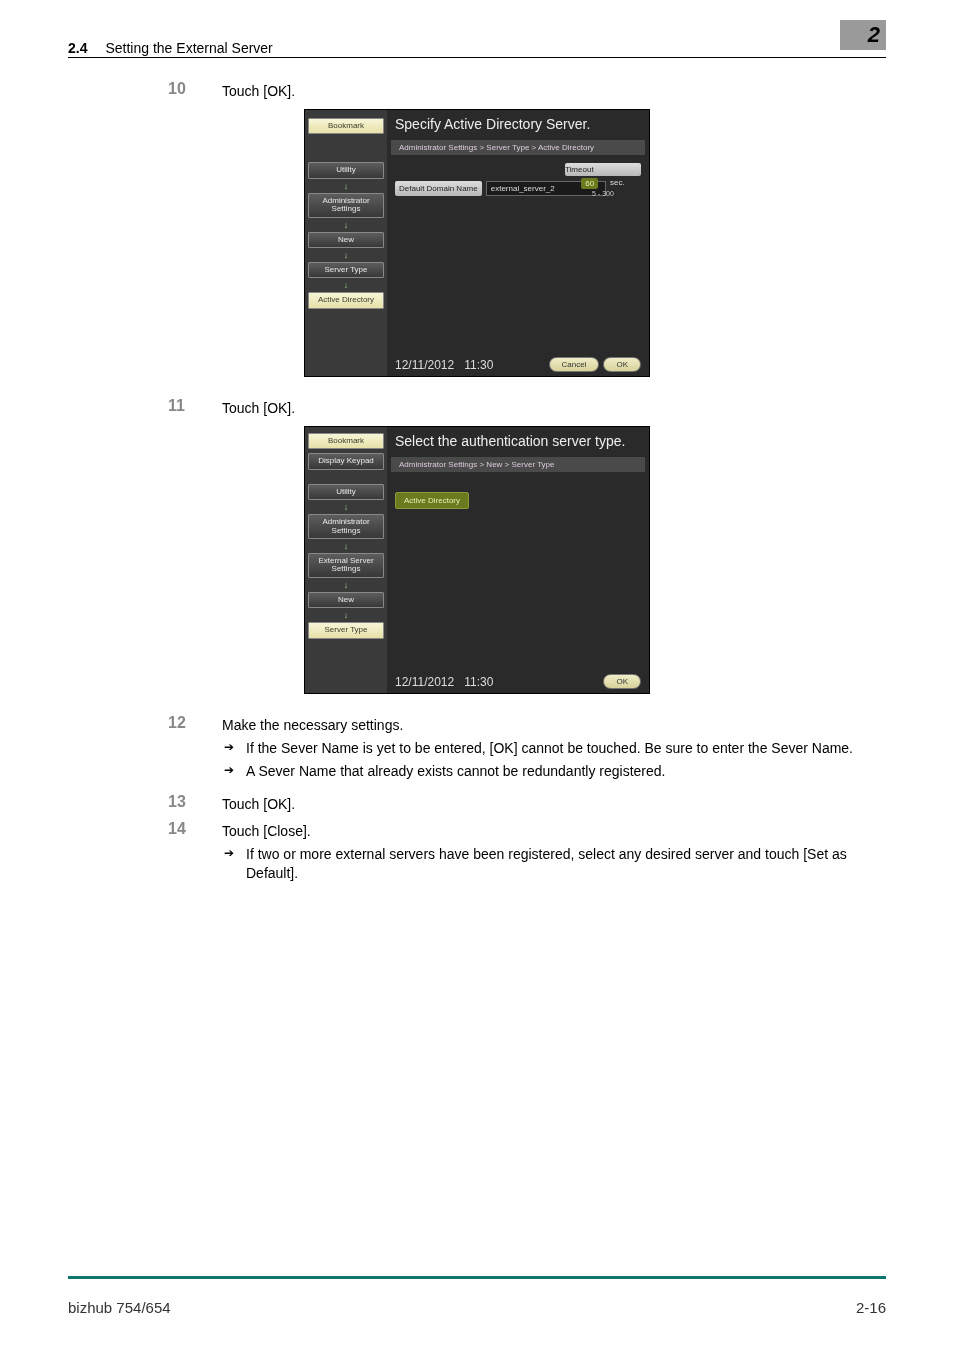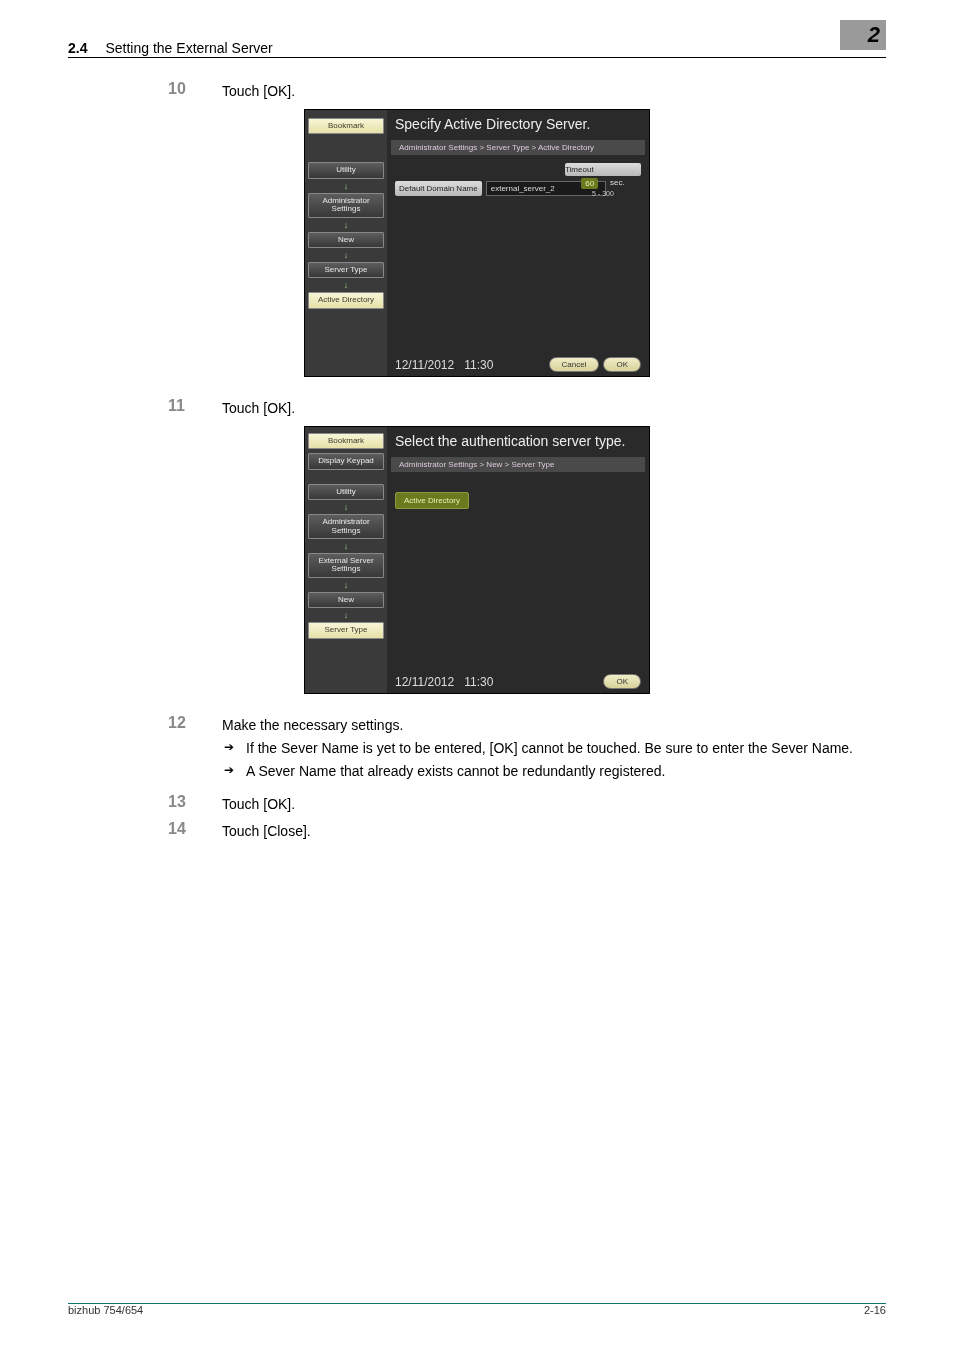--- a/index.html
+++ b/index.html
@@ -32,21 +32,21 @@
 .timeout-hdr{background:linear-gradient(#ddd,#b8b8b8);color:#222;font-size:8px;padding:2px 0;border-radius:2px;margin-bottom:2px}
 .timeout-val{display:flex;align-items:flex-start;justify-content:center;gap:12px}
 .timeout-sel{background:#6a7a1f;color:#e8f0b0;padding:1px 4px;font-size:8px;border-radius:2px}
 .timeout-unit{font-size:8px;color:#ddd}
 .timeout-range{font-size:7px;color:#ccc;text-align:center;margin-top:1px}
 .shot-footer{position:absolute;bottom:0;left:82px;right:0;padding:4px 8px;display:flex;align-items:center;justify-content:space-between}
 .shot-date{font-size:12px;color:#ddd}
 .shot-btns{display:flex;gap:4px}
 .sbtn{background:linear-gradient(#f0edc8,#d8d29a);color:#333;border:1px solid #777;border-radius:8px;font-size:8px;padding:2px 12px}
 .big-opt{background:#6a7a1f;color:#e8f0b0;border:1px solid #8a9a3f;padding:3px 8px;font-size:8px;border-radius:2px;display:inline-block;margin-top:10px}
-.footer{position:absolute;left:68px;right:68px;bottom:34px;border-top:1px solid #0f766e;padding-top:0;display:flex;justify-content:space-between;font-size:11px;color:#333}
+.footer{position:absolute;left:68px;right:68px;bottom:34px;border-top:3px solid #0f766e;padding-top:20px;display:flex;justify-content:space-between;font-size:15px;color:#333}
 </style>
 </head>
 <body>
 
 <div class="page">
   <div class="chapter-badge">
       <span>2</span>
     </div>
   <div class="header-row">
     <div class="sec-num">2.4</div>
@@ -152,20 +152,23 @@
 
   <div class="step">
     <div class="step-num">13</div>
     <div class="step-body">Touch [OK].</div>
   </div>
 
   <div class="step">
     <div class="step-num">14</div>
     <div class="step-body">
       <div>Touch [Close].</div>
+      <ul class="bullets">
+        <li>If two or more external servers have been registered, select any desired server and touch [Set as Default].</li>
+      </ul>
     </div>
   </div>
 
   <div class="footer">
     <span>bizhub 754/654</span>
     <span>2-16</span>
   </div>
 </div>
 
 </body></html>

